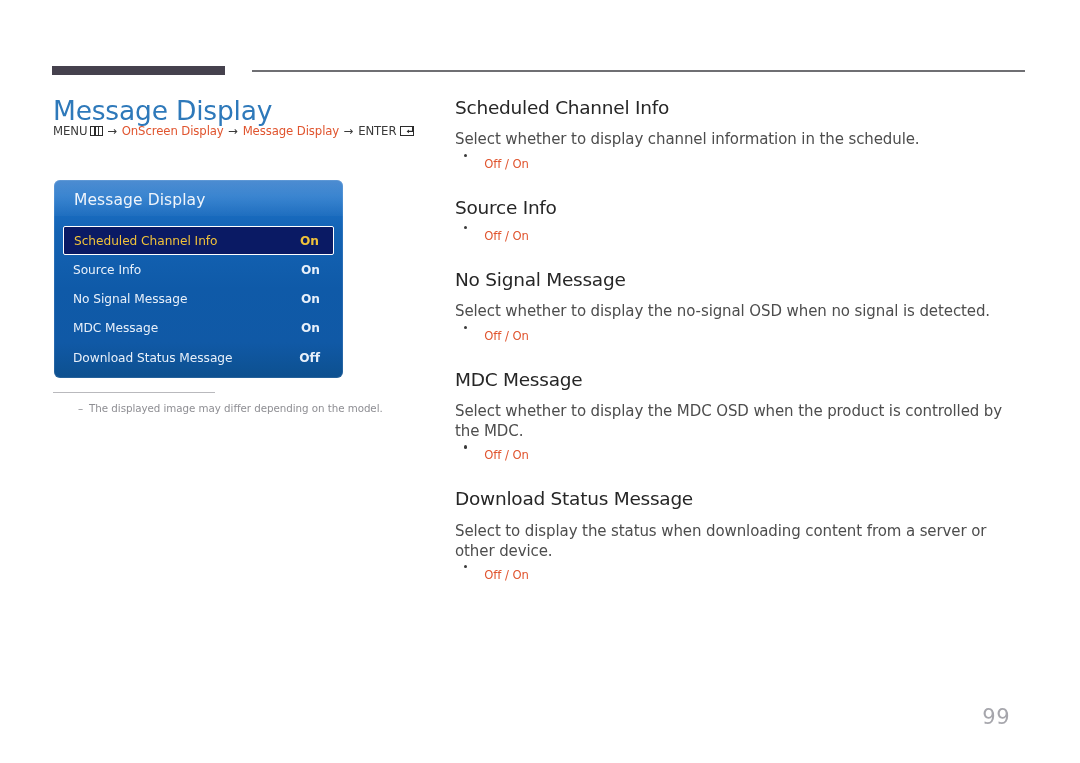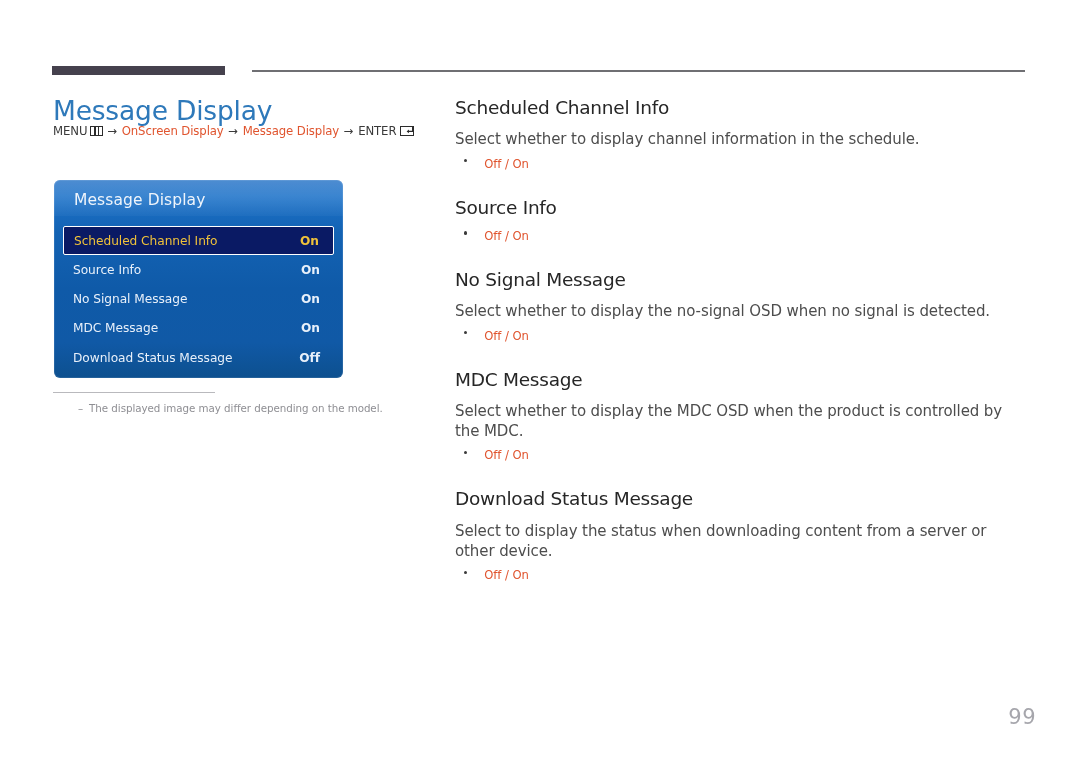--- a/index.html
+++ b/index.html
@@ -229,42 +229,42 @@
   }
   .sec-desc {
     font-size: 15px;
     color: #4d4d4d;
     margin: 0 0 7px 0;
     letter-spacing: -0.1px;
     line-height: 1.35;
   }
   .sec-opts {
     display: flex;
-    align-items: center;
+    align-items: flex-start;
     font-size: 11.6px;
     color: #e0542e;
     padding-left: 9px;
     letter-spacing: -0.05px;
   }
   .sec-opts .bullet {
     display: inline-block;
     width: 3.2px;
     height: 3.2px;
     background: #3a3a3a;
     border-radius: 50%;
     margin-right: 17px;
     position: relative;
     top: -3px;
     flex: 0 0 auto;
   }
 
   
   .page-num {
     position: absolute;
-    right: 44px;
+    right: 70px;
     top: 705px;
     font-size: 21px;
     color: #a6a6ac;
     letter-spacing: 0.5px;
   }
 </style>
 </head>
 <body>
 
 <div class="top-rule">

